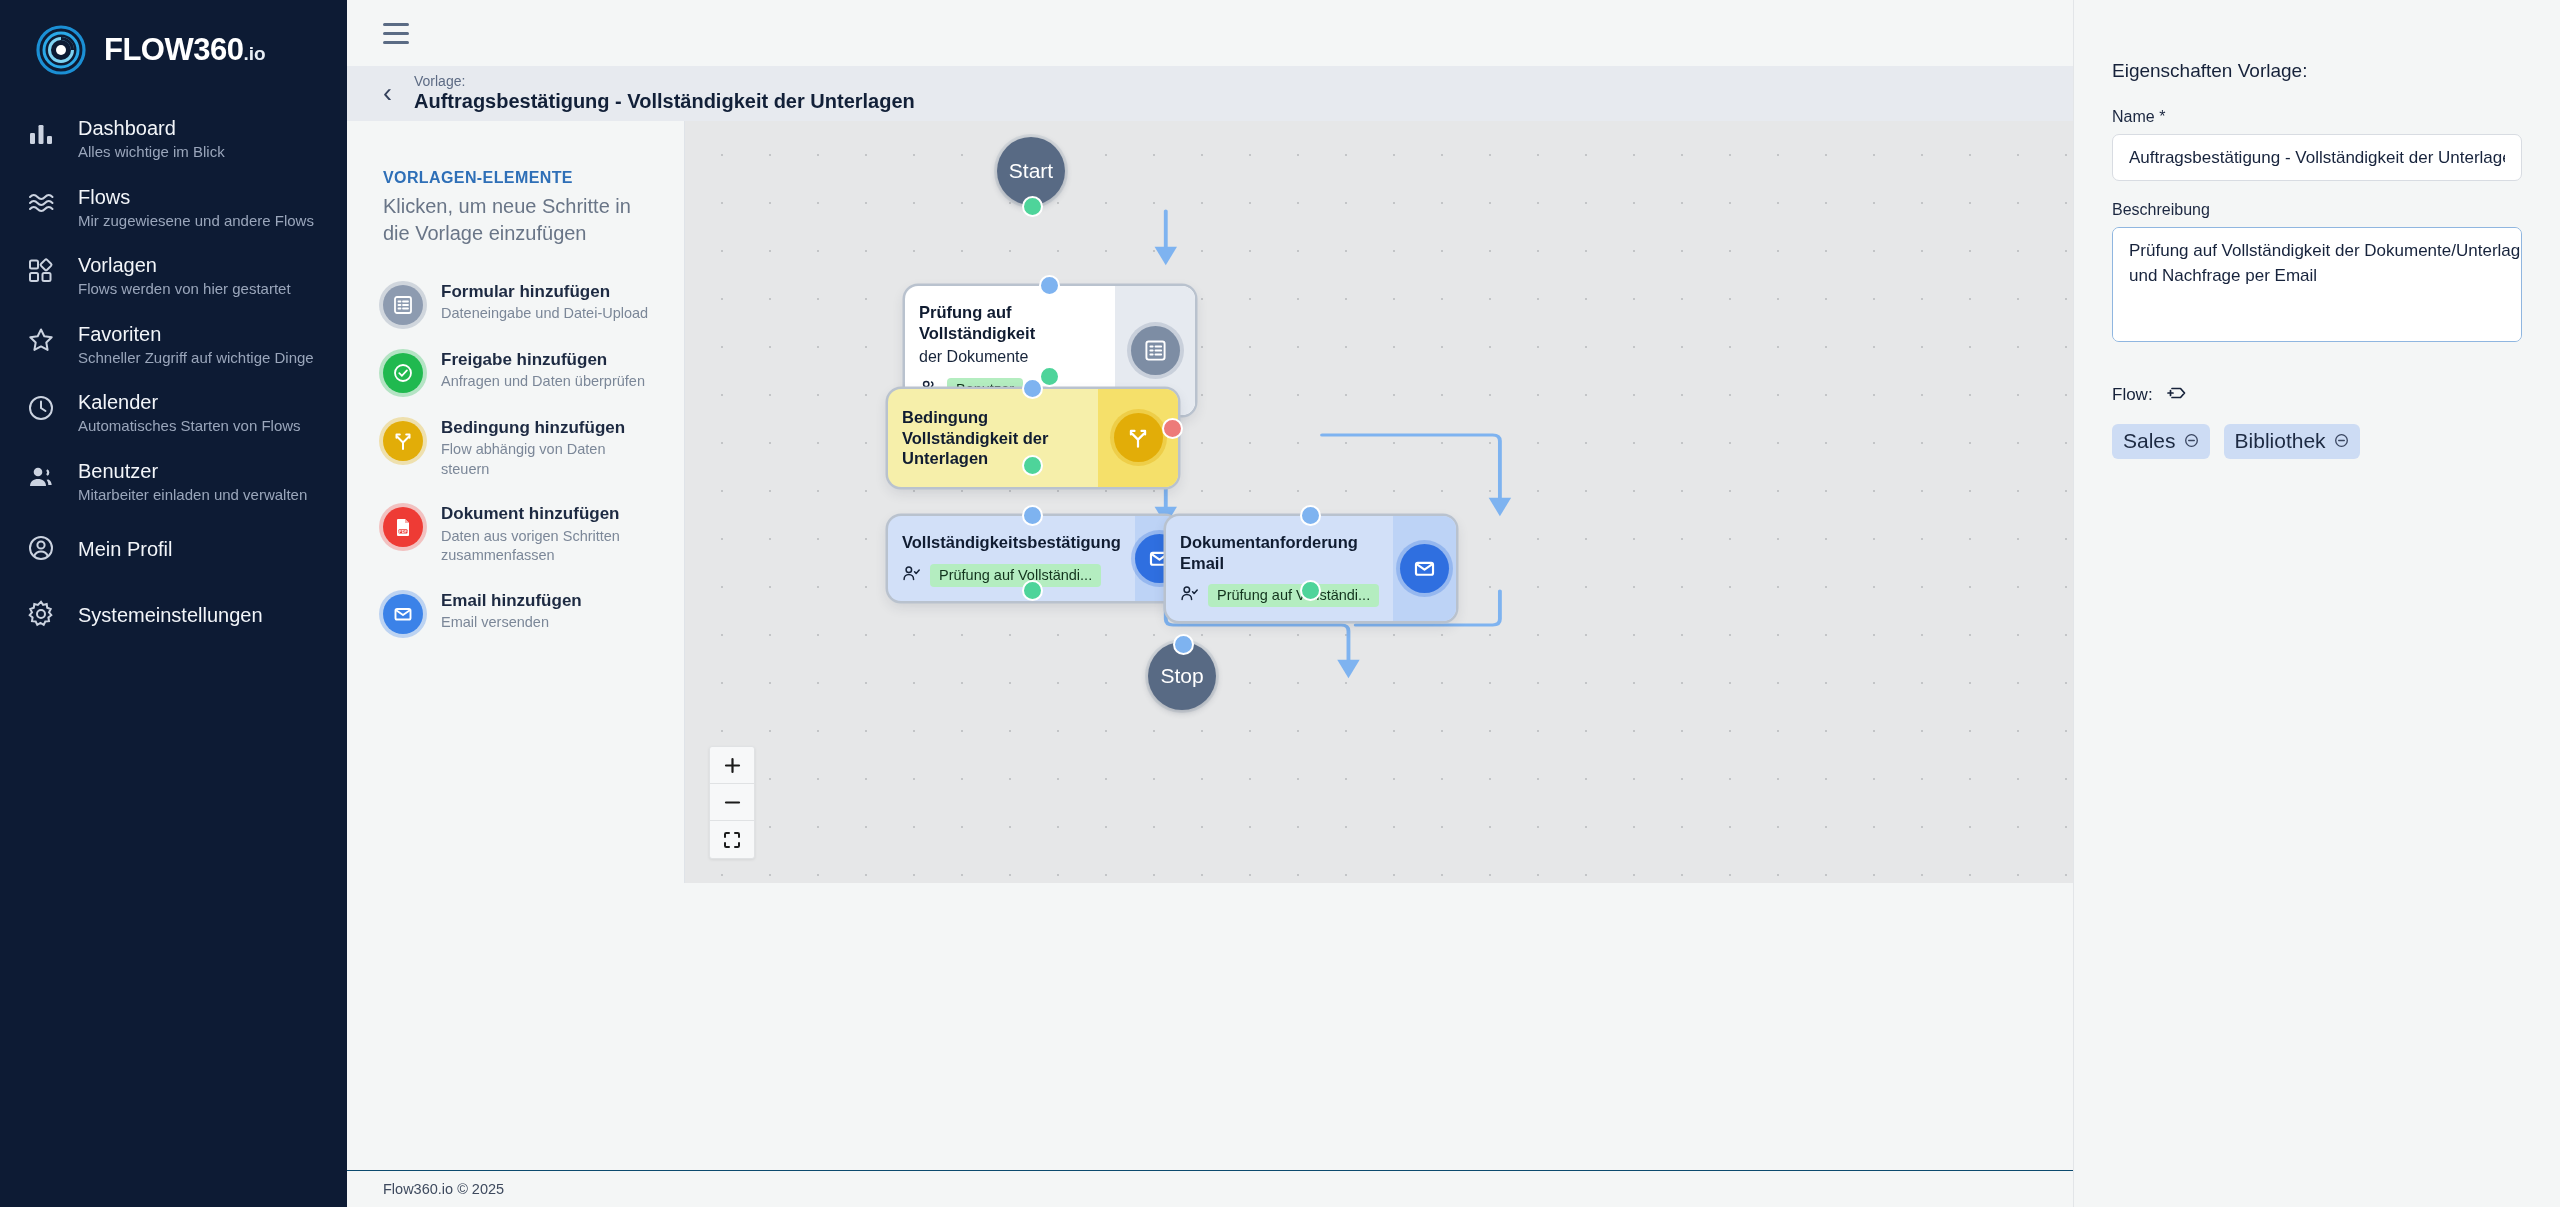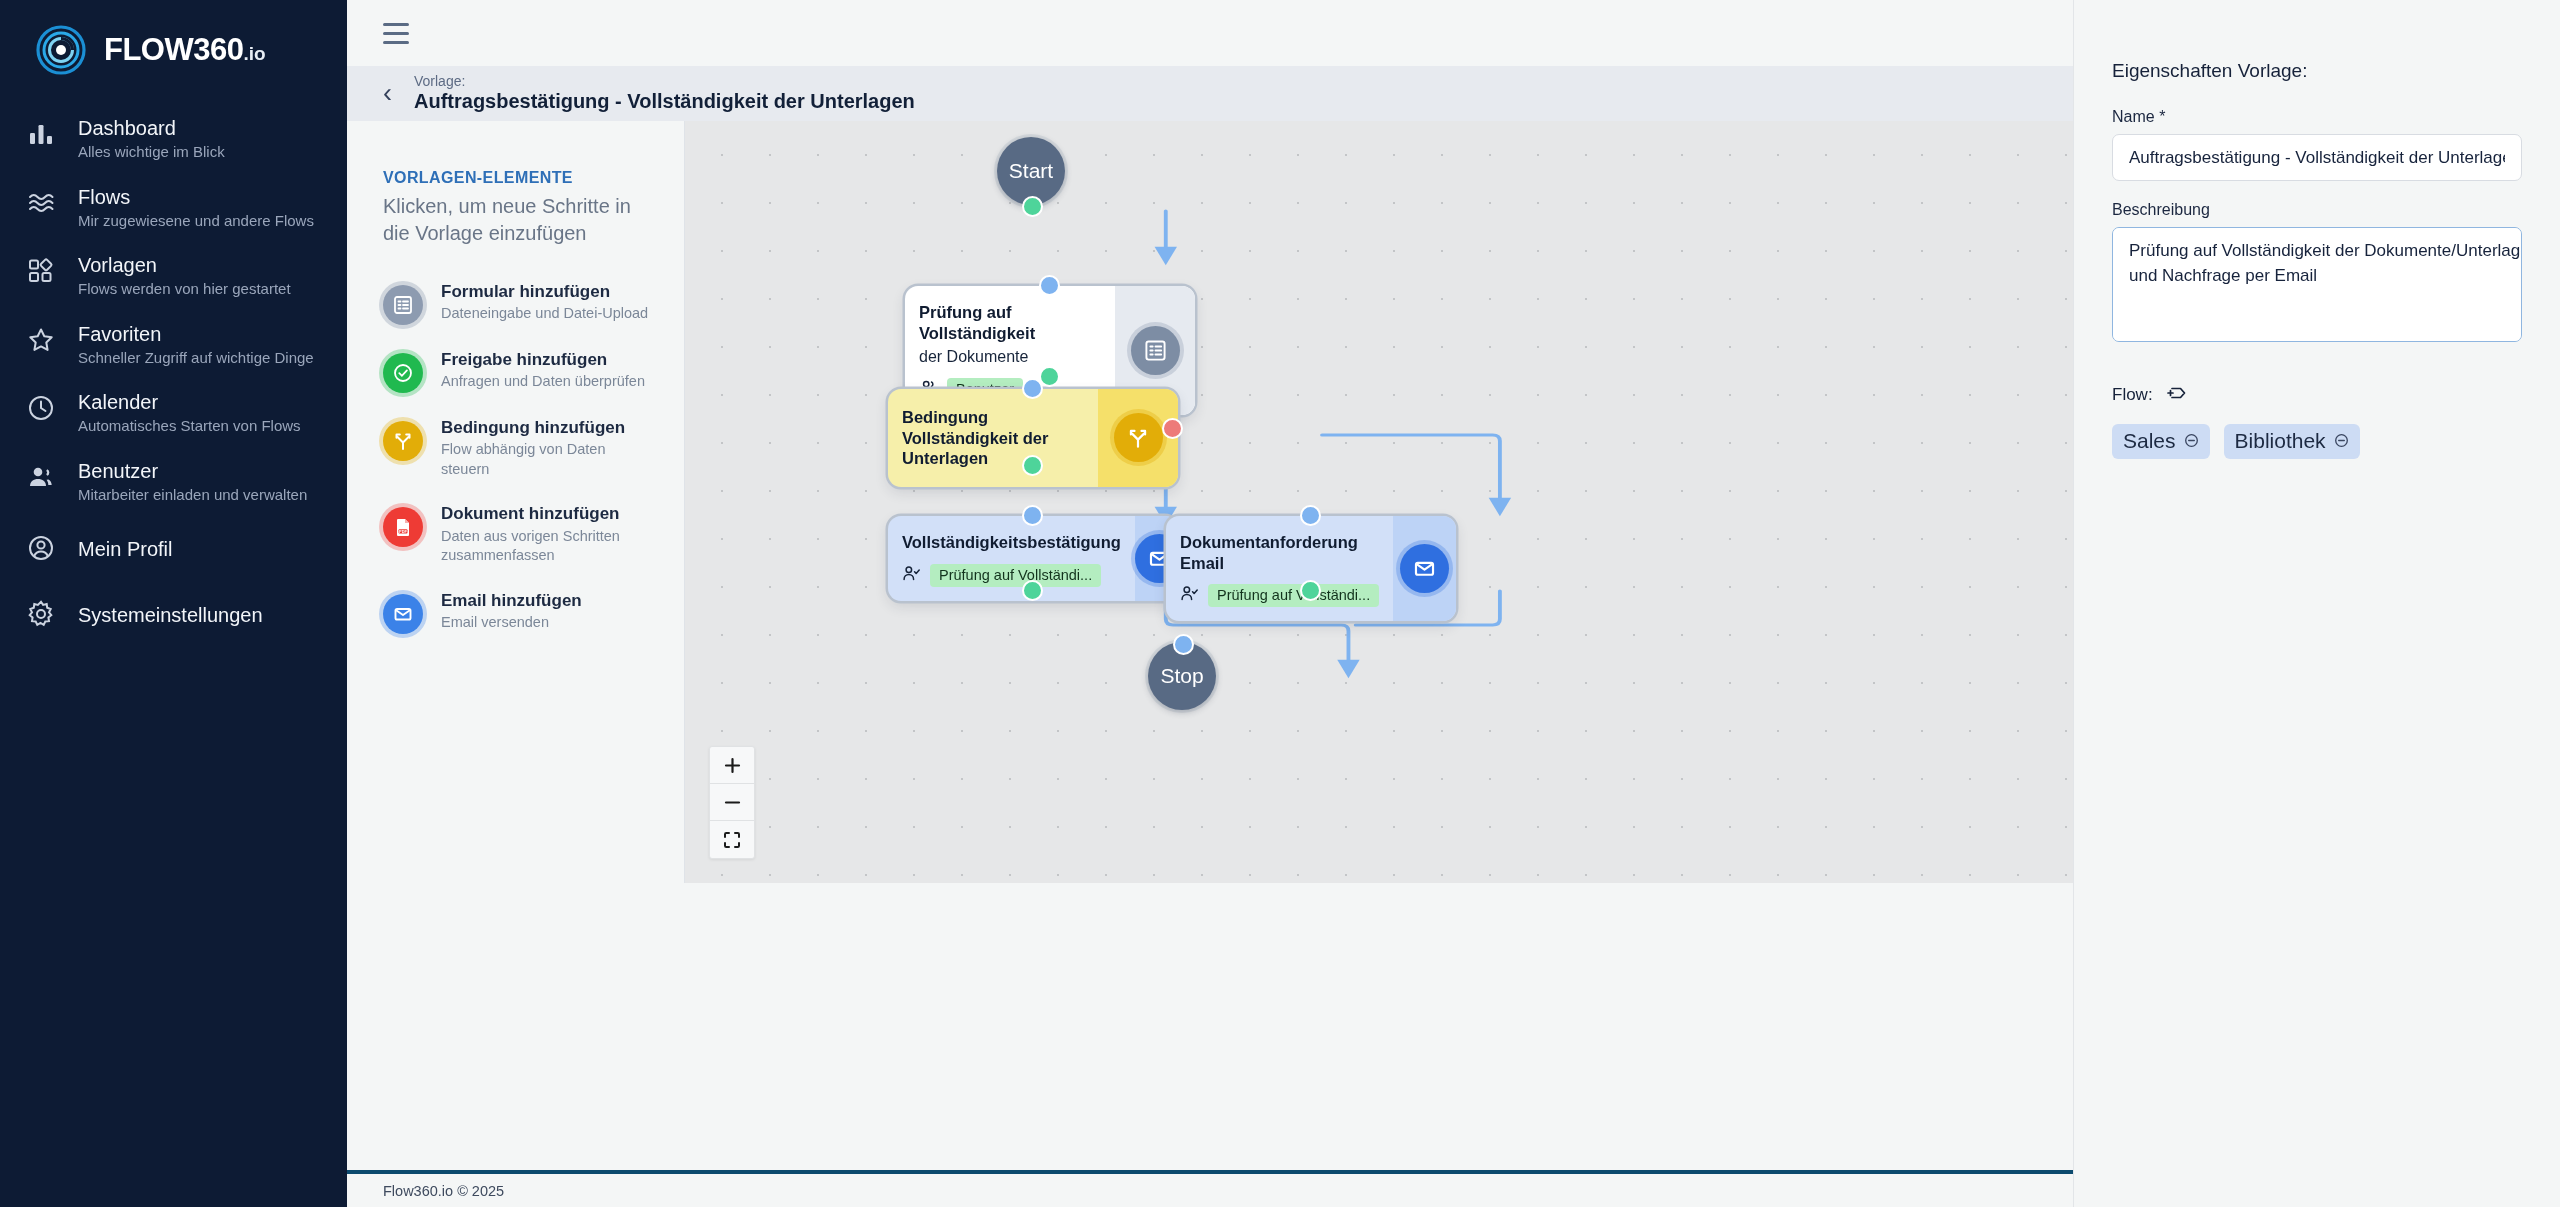--- a/index.html
+++ b/index.html
@@ -164,21 +164,21 @@
     box-shadow: 0 1px 3px rgba(0,0,0,.08);
     z-index: 6;
   }
   .zoom-btn { height: 37px; display:flex; align-items:center; justify-content:center; cursor: pointer; border-bottom: 1px solid #e0e2e4; color:#1b1b1b; }
   .zoom-btn:last-child { border-bottom: none; }
 
   
   .footer {
     height: 37px; flex: 0 0 37px;
     background: #f4f6f6;
-    border-top: 4px solid #0c4a6e;
+    border-top: 1px solid #0c4a6e;
     display: flex; align-items: center;
     padding-left: 36px;
     font-size: 14.5px; color: #3e4a5e;
   }
 
   
   .props {
     position: absolute; top: 0; right: 0;
     width: 487px; height: 1207px;
     background: #f4f6f6;

